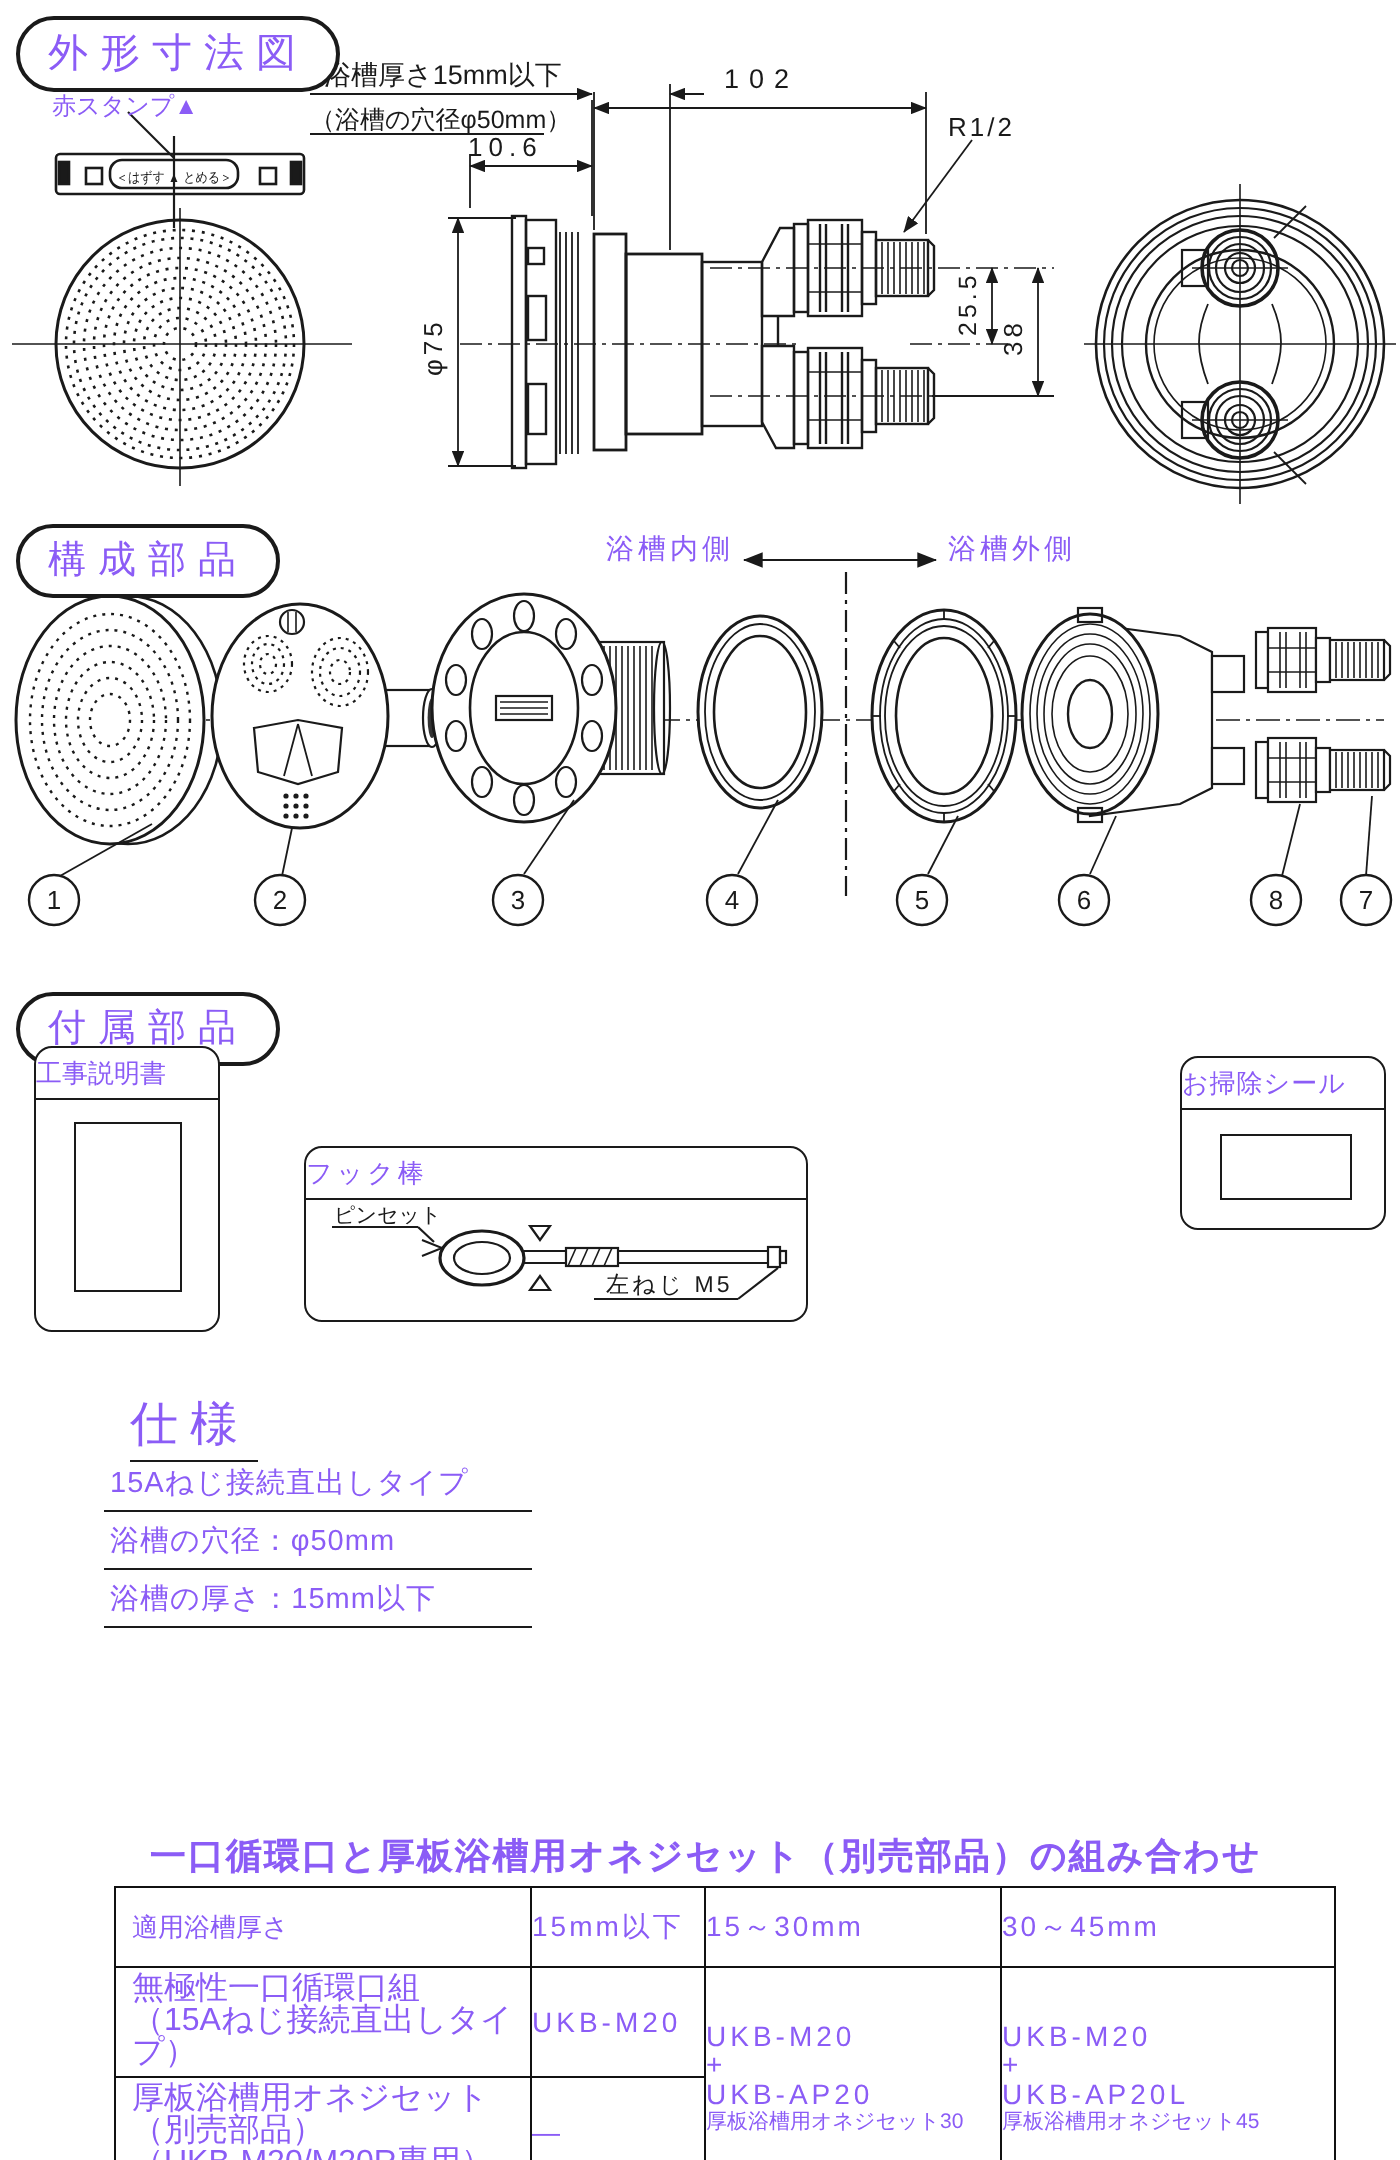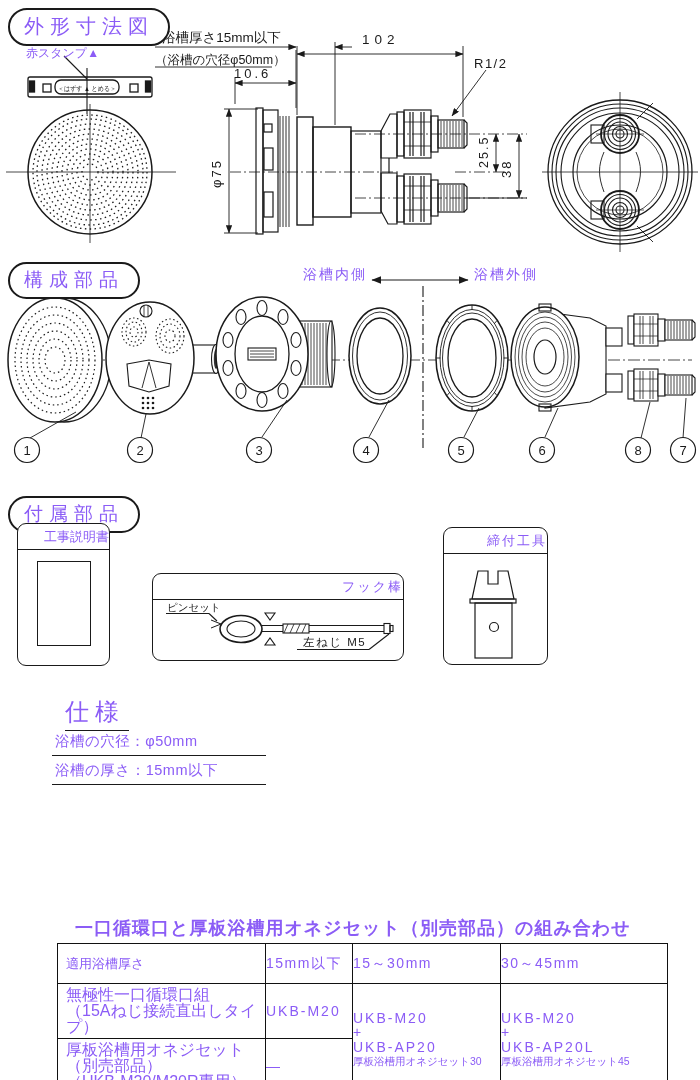--- a/index.html
+++ b/index.html
@@ -13,21 +13,21 @@
     padding:3px 14px 4px 14px; font-size:20px; letter-spacing:6px;
     white-space:nowrap; background:#fff;
   }
   .smalllabel { position:absolute; font-size:12px; white-space:nowrap; }
   .sidelabel  { position:absolute; font-size:14px; letter-spacing:2px; white-space:nowrap; }
   svg.layer { position:absolute; left:0; top:0; }
 
   
   .accbox { position:absolute; border:1.5px solid #1a1a1a; border-radius:9px; background:#fff; }
   .accbox .btitle {
-    font-size:13px; text-align:right; padding:4px 0 3px 0;
+    font-size:13px; text-align:left; padding:4px 0 3px 0;
     border-bottom:1.2px solid #1a1a1a; letter-spacing:2px;
   }
   .innerrect { position:absolute; border:1.5px solid #1a1a1a; background:#fff; }
 
   
   .spec-title { position:absolute; left:41px; top:696px; font-size:24px; letter-spacing:6px;
                 border-bottom:1.6px solid #1a1a1a; padding:0 4px 2px 0;margin-left:24px; }
   .spec-rows { position:absolute; left:52px; top:727px; width:214px; }
   .spec-rows .srow { font-size:14.5px; letter-spacing:0.5px; padding:5px 2px 4px 3px;
                      border-bottom:1.3px solid #1a1a1a; white-space:nowrap; }
@@ -473,35 +473,29 @@
         <rect x="231" y="23.5" width="6" height="10"></rect>
         <rect x="237" y="25.5" width="3" height="6"></rect>
         <line x1="144" y1="49.5" x2="216" y2="49.5"></line>
         <line x1="216" y1="49.5" x2="236" y2="34"></line>
       </g>
       <text x="14" y="11" font-size="10.5" fill="#1a1a1a">ピンセット</text>
       <text x="150" y="46" font-size="11.5" letter-spacing="1.5" fill="#1a1a1a">左ねじ M5</text>
     </svg>
   </div>
 
-  <div class="accbox" style="left:443px; top:527px; width:105px; height:138px;">
-    <div class="btitle">締付工具</div>
-    <svg width="102" height="110" viewBox="0 0 102 110" style="display:block;">
-      <g stroke="#1a1a1a" fill="none" stroke-width="1.2">
-        <path d="M34,17 L44,17 L44,30 L54,30 L54,17 L64,17 L70,45 L28,45 Z"></path>
-        <rect x="26" y="45" width="46" height="4"></rect>
-        <rect x="31" y="49" width="37" height="55"></rect>
-        <circle cx="50" cy="73" r="4.5"></circle>
-      </g>
-    </svg>
+
+  <div class="accbox" style="left:590px; top:528px; width:103px; height:87px;">
+    <div class="btitle" style="letter-spacing:0.5px;">お掃除シール</div>
+    <div class="innerrect" style="left:19px; top:38px; width:66px; height:33px;"></div>
   </div>
-
 
   <div class="spec-title">仕様</div>
   <div class="spec-rows">
+    <div class="srow">15Aねじ接続直出しタイプ</div>
     <div class="srow">浴槽の穴径：φ50mm</div>
     <div class="srow">浴槽の厚さ：15mm以下</div>
   </div>
 
 
   <div class="tbl-title">一口循環口と厚板浴槽用オネジセット（別売部品）の組み合わせ</div>
   <table class="spec-table">
     <colgroup>
         <col style="width:208px">
         <col style="width:87px">

